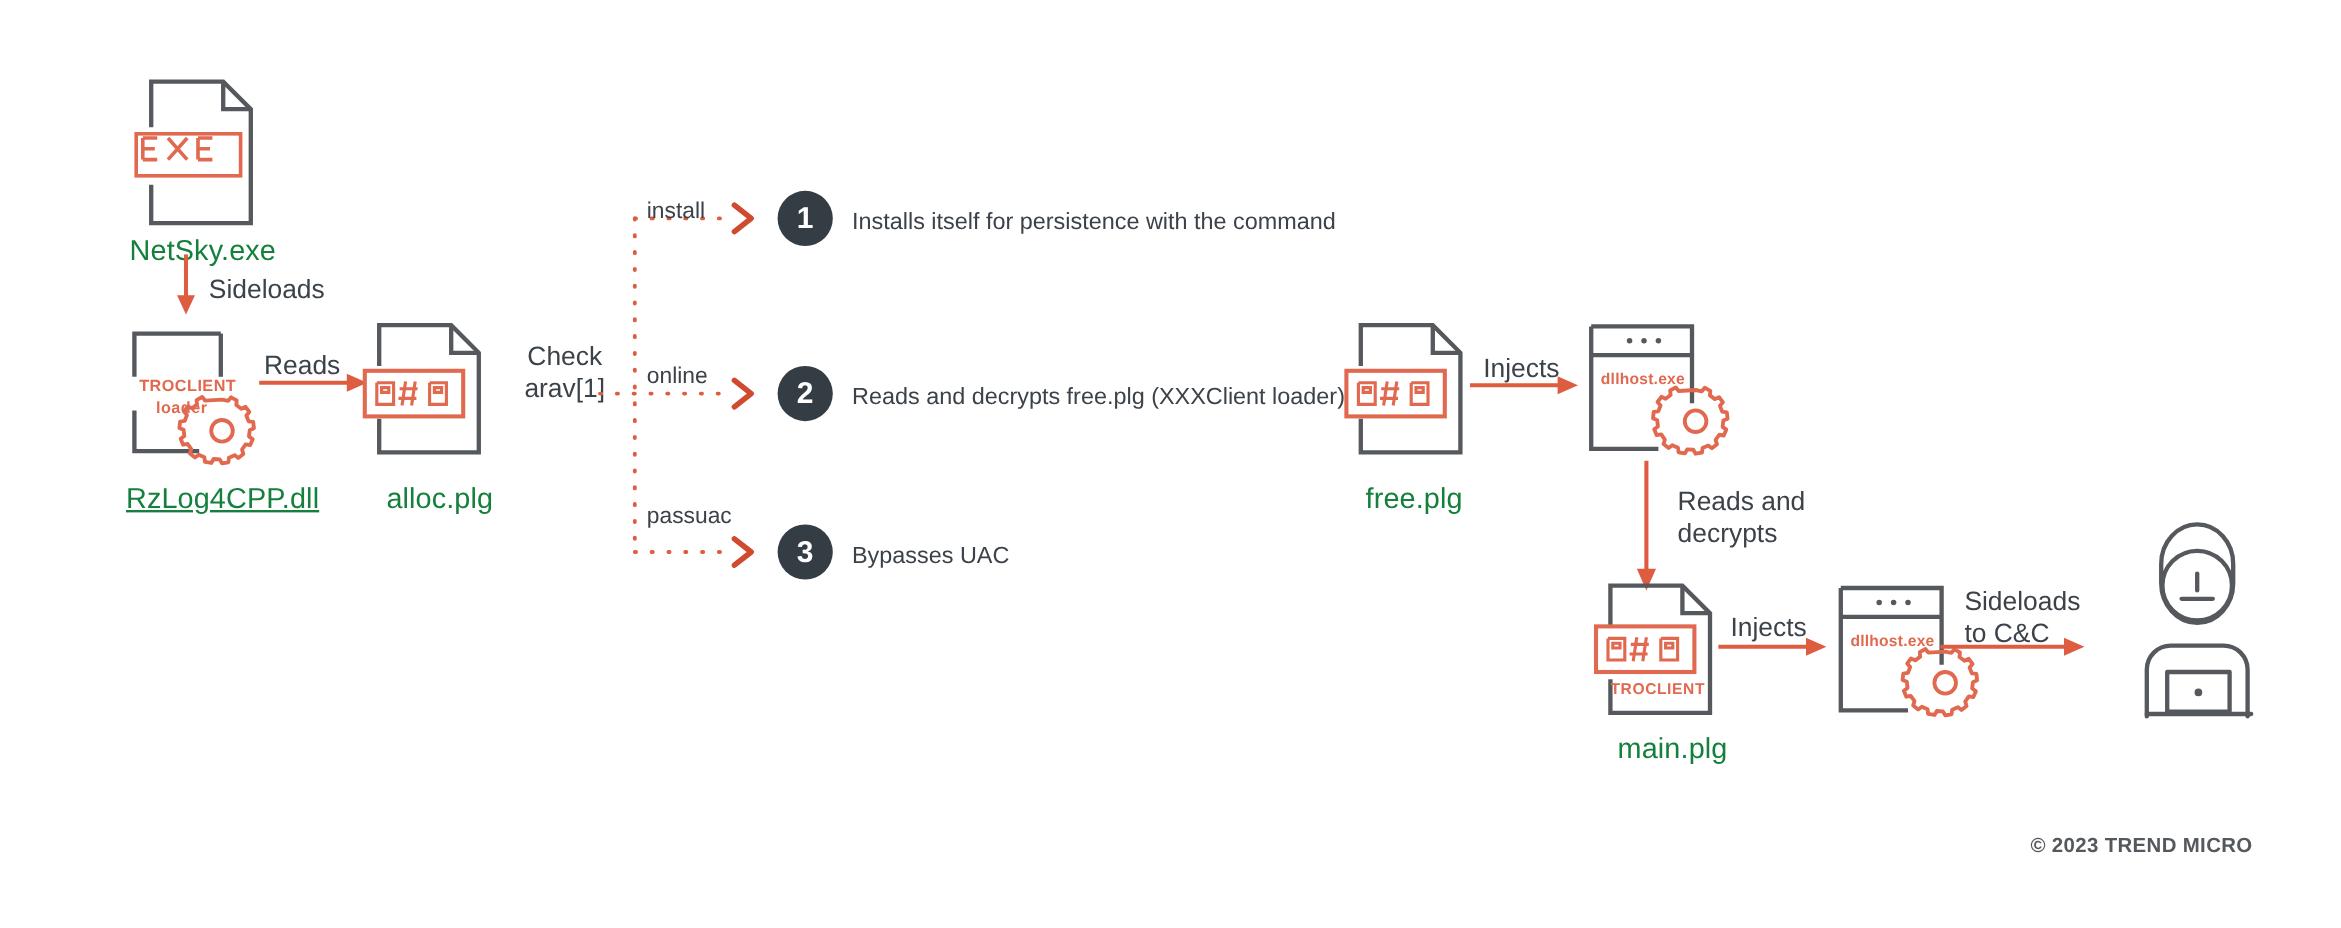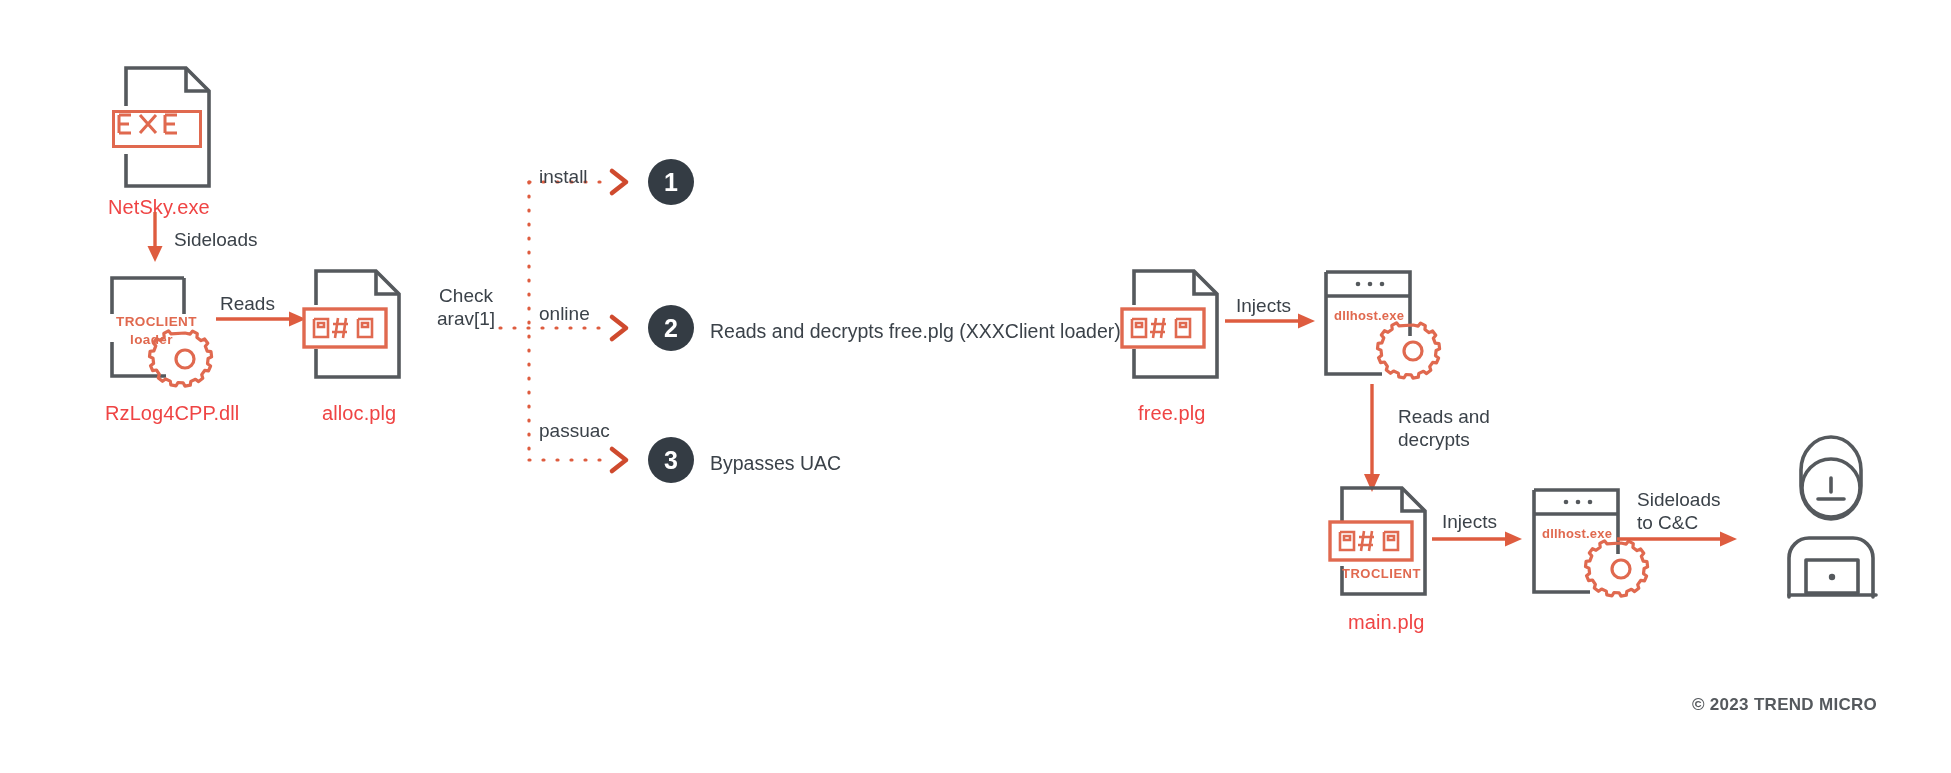--- a/index.html
+++ b/index.html
@@ -9,24 +9,24 @@
     background:#ffffff;
     font-family:"Liberation Sans","DejaVu Sans",sans-serif;
     color:#3b4249;
     overflow:hidden;
   }
   #stage{position:relative;width:1951px;height:773px;}
   .abs{position:absolute;}
 
   
   .caption{
-    font-size:20px;color:#ef4444;white-space:nowrap;letter-spacing:.1px;
+    font-size:24px;color:#15803d;white-space:nowrap;letter-spacing:.1px;
   }
   .edge-label{
-    font-size:19px;color:#3b4249;white-space:nowrap;line-height:1.22;
+    font-size:22px;color:#3b4249;white-space:nowrap;line-height:1.22;
   }
   .branch-label{
     font-size:19px;color:#3b4249;white-space:nowrap;
   }
   .step-text{
     font-size:19.5px;color:#3b4249;line-height:1.38;white-space:nowrap;
   }
   .copyright{
     font-size:17px;color:#55595d;white-space:nowrap;letter-spacing:.3px;
   }
@@ -127,21 +127,21 @@
     </svg>
     <div class="lbl1" style="left:10px;top:42px;">TROCLIENT</div>
     <div class="lbl2" style="left:24px;top:60px;">loader</div>
     <svg class="abs" width="62" height="62" viewBox="0 0 62 62" style="left:48px;top:56px;">
       <g fill="none" stroke="#e0694f" stroke-width="3.2" stroke-linejoin="round">
         <path d="M31 5 l5.2 1.1 2.4 -3.0 4.7 2.6 -0.4 3.8 4.2 3.1 3.5 -1.6 3.2 4.3 -2.5 2.9 1.9 4.9 3.8 0.5 0.6 5.3 -3.5 1.6 -0.6 5.2 3.1 2.3 -2.1 4.9 -3.8 -0.6 -3.0 4.3 1.1 3.7 -4.2 3.3 -3.1 -2.3 -4.7 2.1 -0.5 3.8 -5.3 0.9 -1.9 -3.3 -5.1 -0.3 -1.9 3.3 -5.3 -0.9 -0.5 -3.8 -4.7 -2.1 -3.1 2.3 -4.2 -3.3 1.1 -3.7 -3.0 -4.3 -3.8 0.6 -2.1 -4.9 3.1 -2.3 -0.6 -5.2 -3.5 -1.6 0.6 -5.3 3.8 -0.5 1.9 -4.9 -2.5 -2.9 3.2 -4.3 3.5 1.6 4.2 -3.1 -0.4 -3.8 4.7 -2.6 2.4 3.0 Z"></path>
         <circle cx="31" cy="31" r="9"></circle>
       </g>
     </svg>
   </div>
-  <div class="caption abs" style="left:105px;top:402px;">RzLog4CPP.dll</div>
+  <div class="caption abs" style="left:105px;top:402px;text-decoration:underline;">RzLog4CPP.dll</div>
 
   <div class="arrow abs" style="left:216px;top:308px;">
     <svg width="92" height="22" viewBox="0 0 92 22">
       <line x1="0" y1="11" x2="74" y2="11" stroke="#de5c3f" stroke-width="3.4"></line>
       <path d="M90 11 L73 3.5 L73 18.5 Z" fill="#de5c3f"></path>
     </svg>
   </div>
   <div class="edge-label abs" style="left:220px;top:292px;">Reads</div>
 
   <div class="doc abs" style="left:310px;top:265px;width:95px;height:118px;">
@@ -185,20 +185,21 @@
       </g>
     </svg>
   </div>
 
   <div class="branch-label abs" style="left:539px;top:166px;">install</div>
   <div class="branch-label abs" style="left:539px;top:303px;">online</div>
   <div class="branch-label abs" style="left:539px;top:420px;">passuac</div>
 
   <div class="bullet" style="left:648px;top:159px;">1</div>
   <div class="step-text abs" style="left:710px;top:172px;">
+    <div>Installs itself for persistence with the command</div>
   </div>
 
   <div class="bullet" style="left:648px;top:305px;">2</div>
   <div class="step-text abs" style="left:710px;top:318px;text-align:center;">
     <div>Reads and decrypts free.plg (XXXClient loader)</div>
   </div>
 
   <div class="bullet" style="left:648px;top:437px;">3</div>
   <div class="step-text abs" style="left:710px;top:450px;">
     <div>Bypasses UAC</div>

